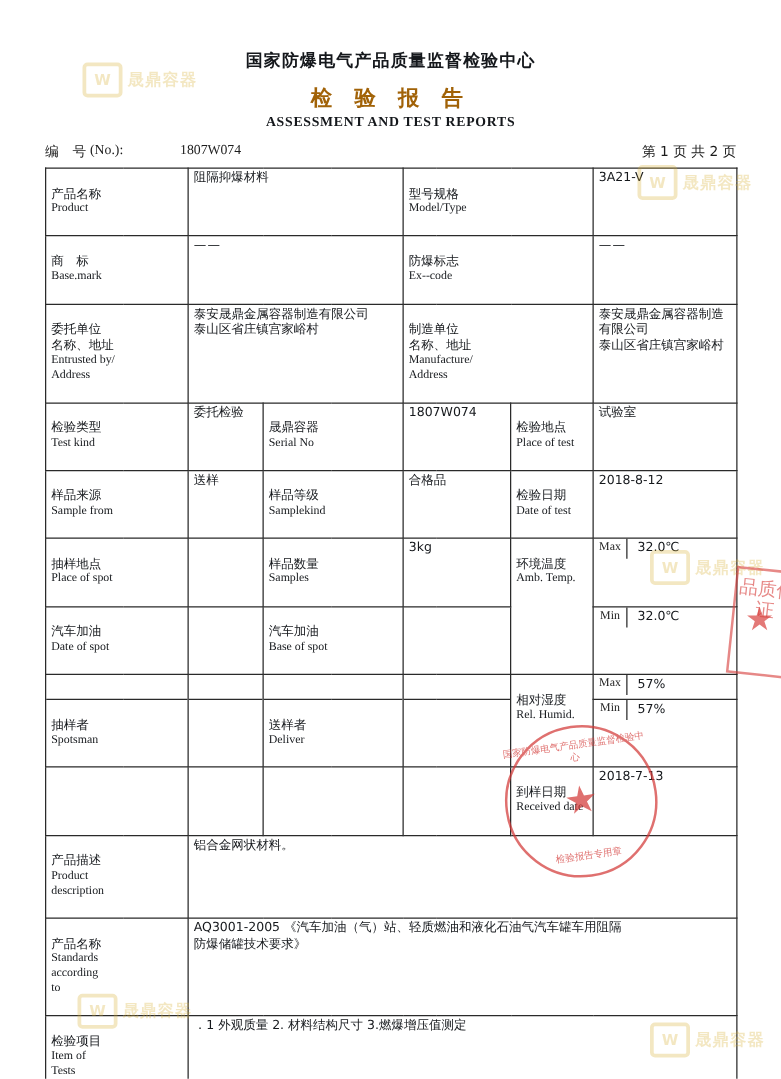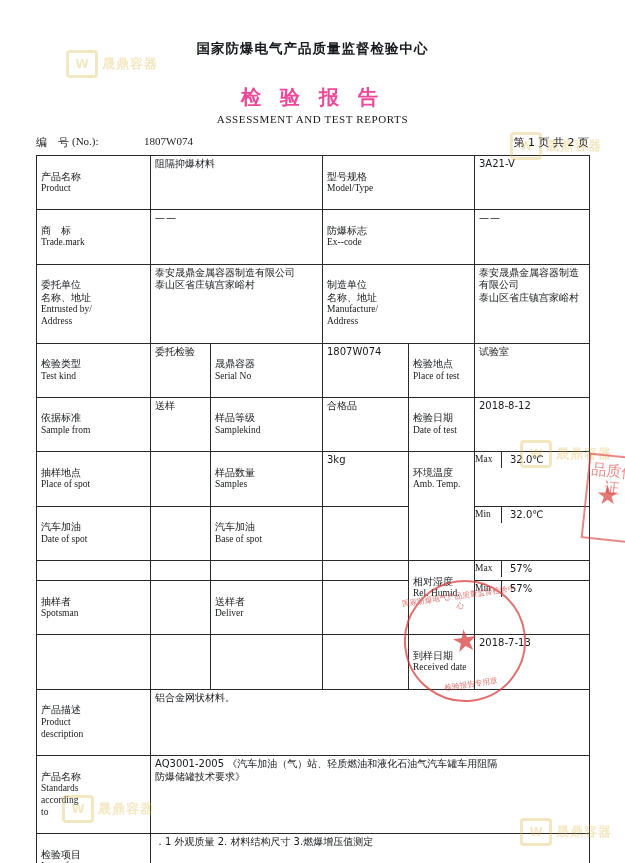--- a/index.html
+++ b/index.html
@@ -20,25 +20,25 @@
   .hdr .cn-org{
     font-family:"DejaVu Sans", sans-serif;
     font-weight:bold;font-size:13.5px;letter-spacing:1px;color:#15181c;
   }
   .hdr .en-org{
     font-family:"Liberation Serif", serif;
     font-weight:bold;font-size:9.5px;margin-top:4px;color:#15181c;
   }
   .hdr .cn-title{
     font-family:"DejaVu Sans", sans-serif;
-    font-weight:bold;font-size:20px;letter-spacing:6px;margin-top:26px;color:#ec4899;
+    font-weight:bold;font-size:17px;letter-spacing:6px;margin-top:9px;color:#a16207;
   }
   .hdr .en-title{
     font-family:"Liberation Serif", serif;
-    font-weight:normal;font-size:11px;letter-spacing:.6px;margin-top:2px;color:#15181c;
+    font-weight:bold;font-size:11px;letter-spacing:.6px;margin-top:2px;color:#15181c;
   }
   
   .meta{
     position:relative;
     margin:10px 36px 4px 36px;
     font-size:11px;
     height:16px;
   }
   .meta .nolabel{position:absolute;left:0;top:0;font-family:"DejaVu Sans",sans-serif;font-size:11px;}
   .meta .nolabel-en{position:absolute;left:36px;top:0;font-family:"Liberation Serif",serif;}
@@ -73,21 +73,21 @@
   .val{
     font-family:"DejaVu Sans", sans-serif;
     font-size:10px;
     color:#15181c;
   }
   .dash{letter-spacing:1px;}
   .tall td{height:28px;margin-top:47px;}
   .taller td{height:40px;}
   .big td{height:52px;}
   
-  .mm{width:26px;font-family:"Liberation Serif",serif;font-size:9.5px;}
+  .mm{width:26px;text-align:center;font-family:"Liberation Serif",serif;font-size:9.5px;}
   
   .stamp-round{
     position:absolute;
     width:118px;height:118px;
     border:2.4px solid #d33a38;
     border-radius:50%;
     left:404px;top:580px;
     opacity:.72;
     transform:rotate(-8deg);
     pointer-events:none;
@@ -201,21 +201,21 @@
       </td>
       <td colspan="3" class="val">阻隔抑爆材料</td>
       <td colspan="3" class="lbl">
         <span>型号规格</span><span class="en">Model/Type</span>
       </td>
       <td class="val">3A21-V</td>
     </tr>
 
     <tr class="tall">
       <td colspan="2" class="lbl">
-        <span>商　标</span><span class="en">Trade.mark</span>
+        <span>商　标</span><span class="en">Base.mark</span>
       </td>
       <td colspan="3" class="val dash">——</td>
       <td colspan="3" class="lbl">
         <span>防爆标志</span><span class="en">Ex--code</span>
       </td>
       <td class="val dash">——</td>
     </tr>
 
     <tr class="big">
       <td colspan="2" class="lbl">
@@ -244,21 +244,21 @@
       </td>
       <td colspan="2" class="val">1807W074</td>
       <td class="lbl">
         <span>检验地点</span><span class="en">Place of test</span>
       </td>
       <td class="val">试验室</td>
     </tr>
 
     <tr class="tall">
       <td colspan="2" class="lbl">
-        <span>依据标准</span><span class="en">Sample from</span>
+        <span>样品来源</span><span class="en">Sample from</span>
       </td>
       <td class="val">送样</td>
       <td colspan="2" class="lbl">
         <span>样品等级</span><span class="en">Samplekind</span>
       </td>
       <td colspan="2" class="val">合格品</td>
       <td class="lbl">
         <span>检验日期</span><span class="en">Date of test</span>
       </td>
       <td class="val">2018-8-12</td>

